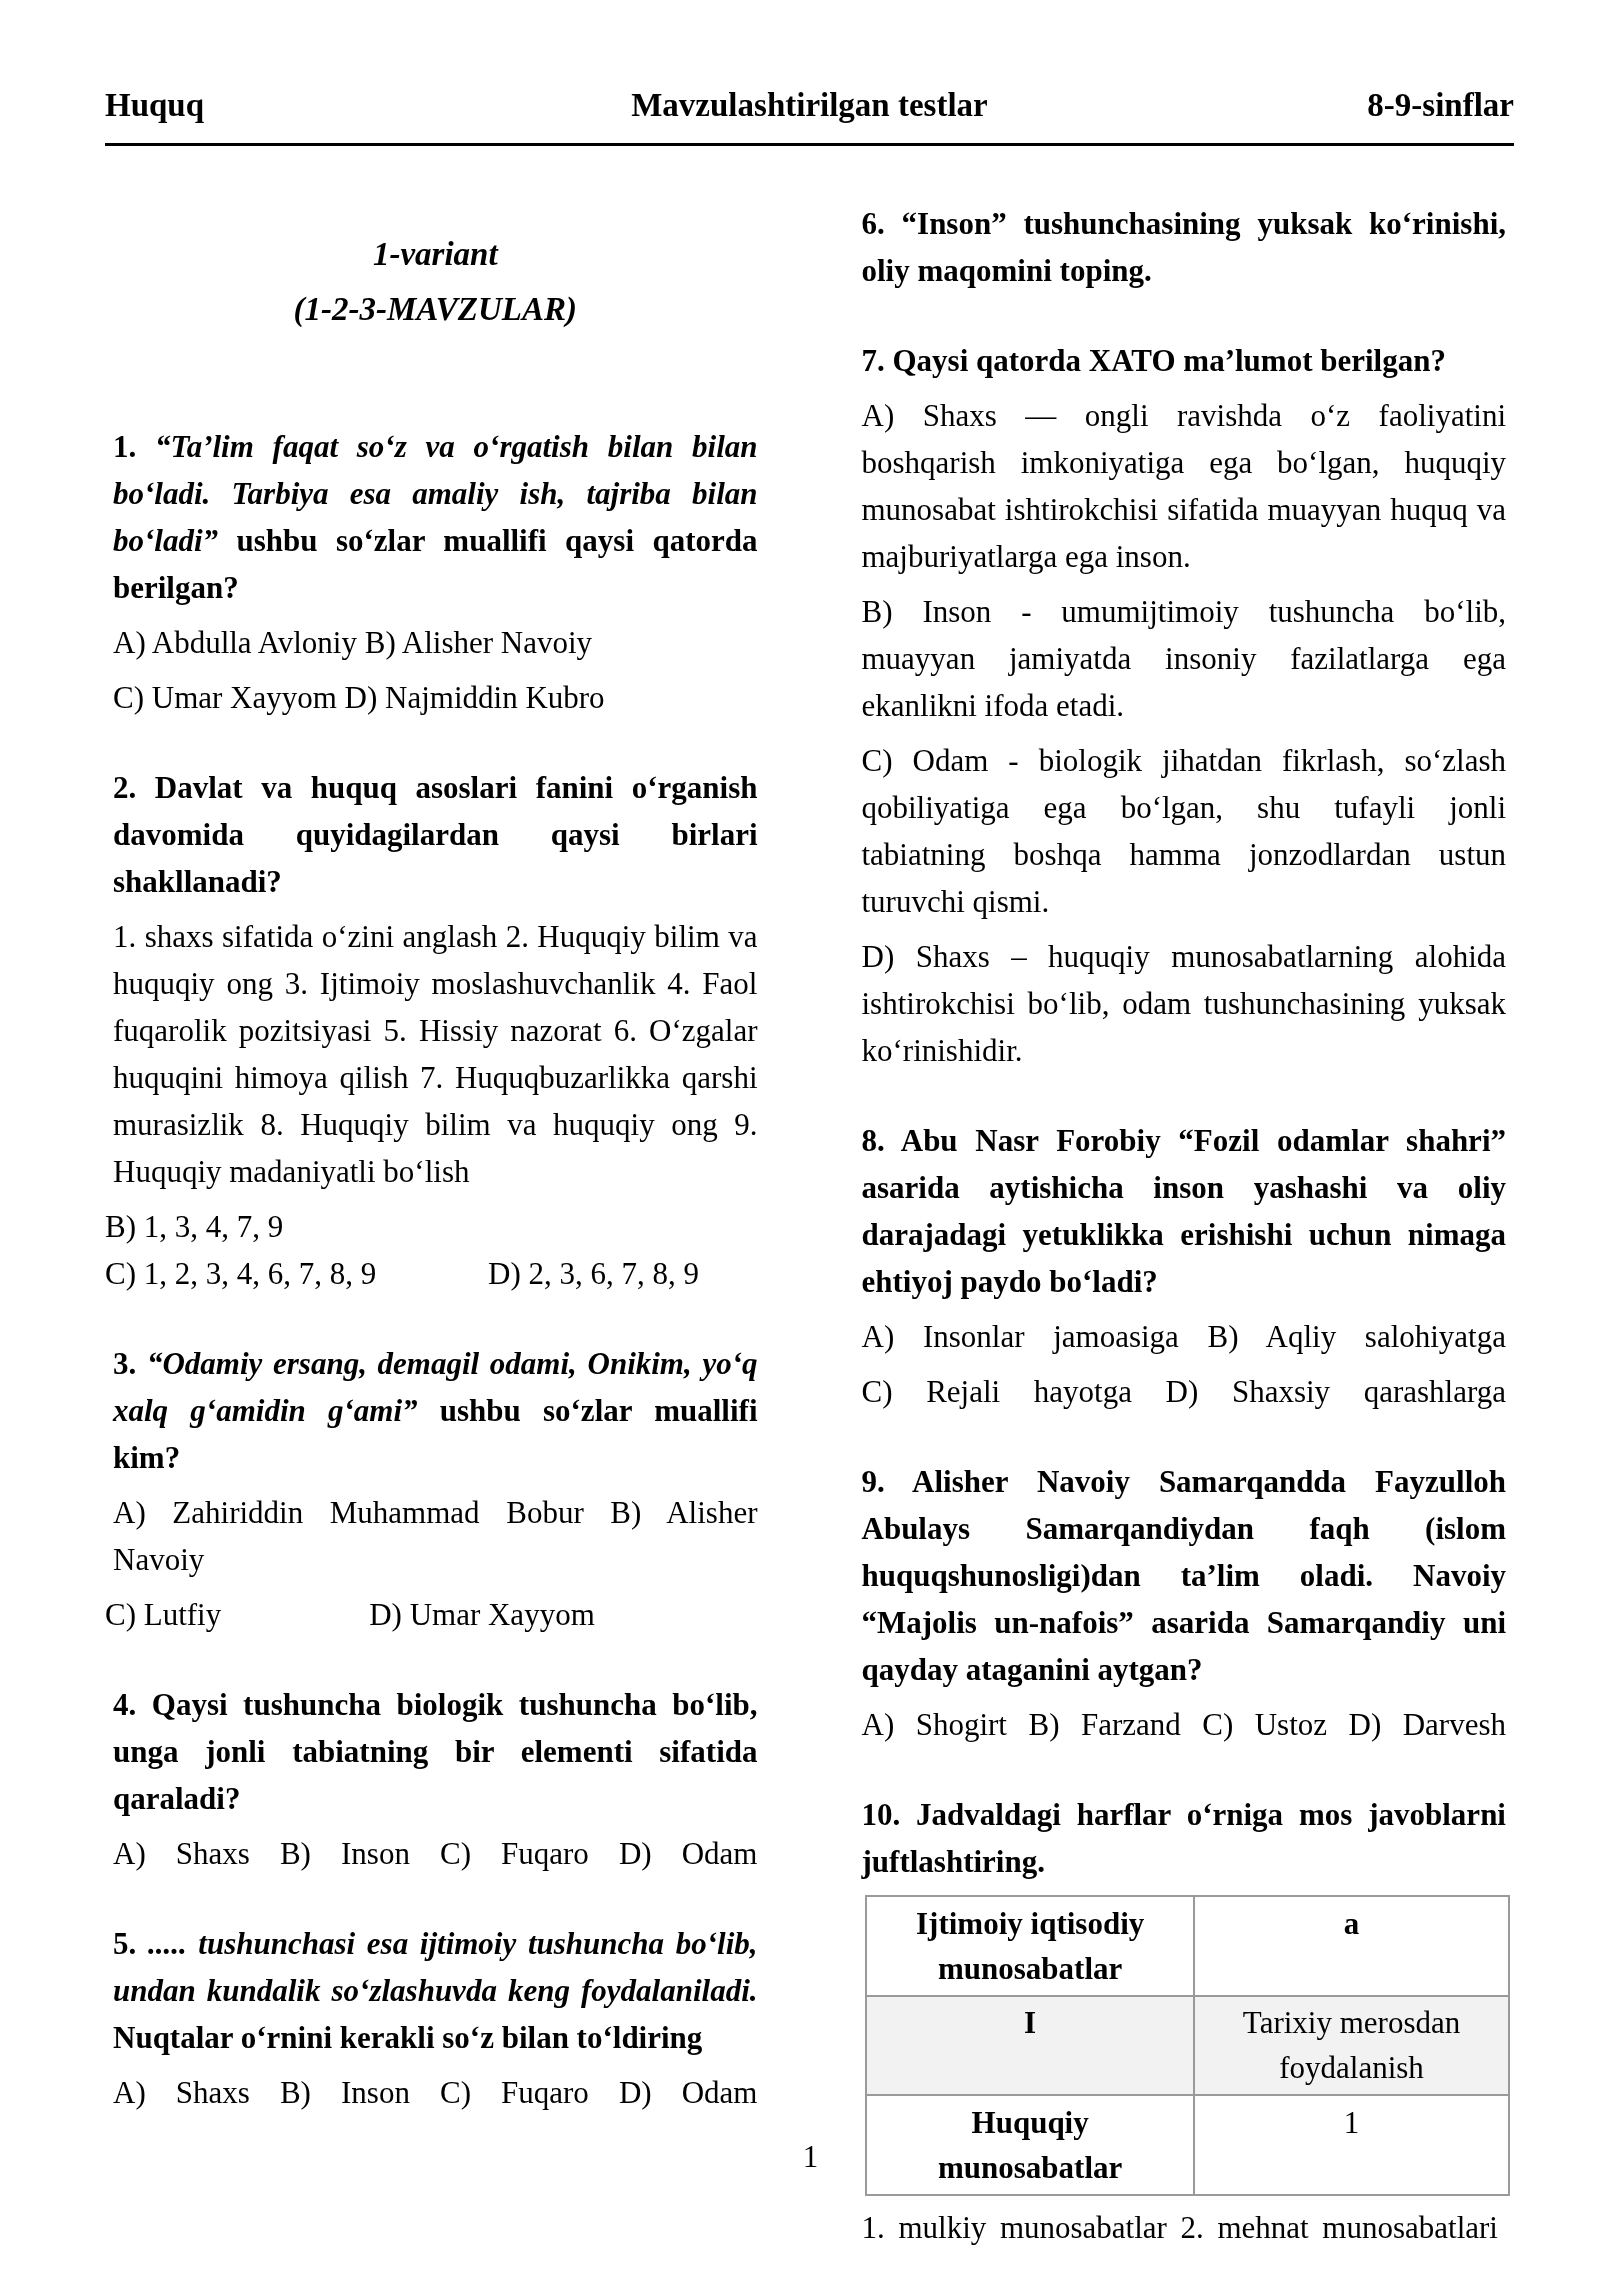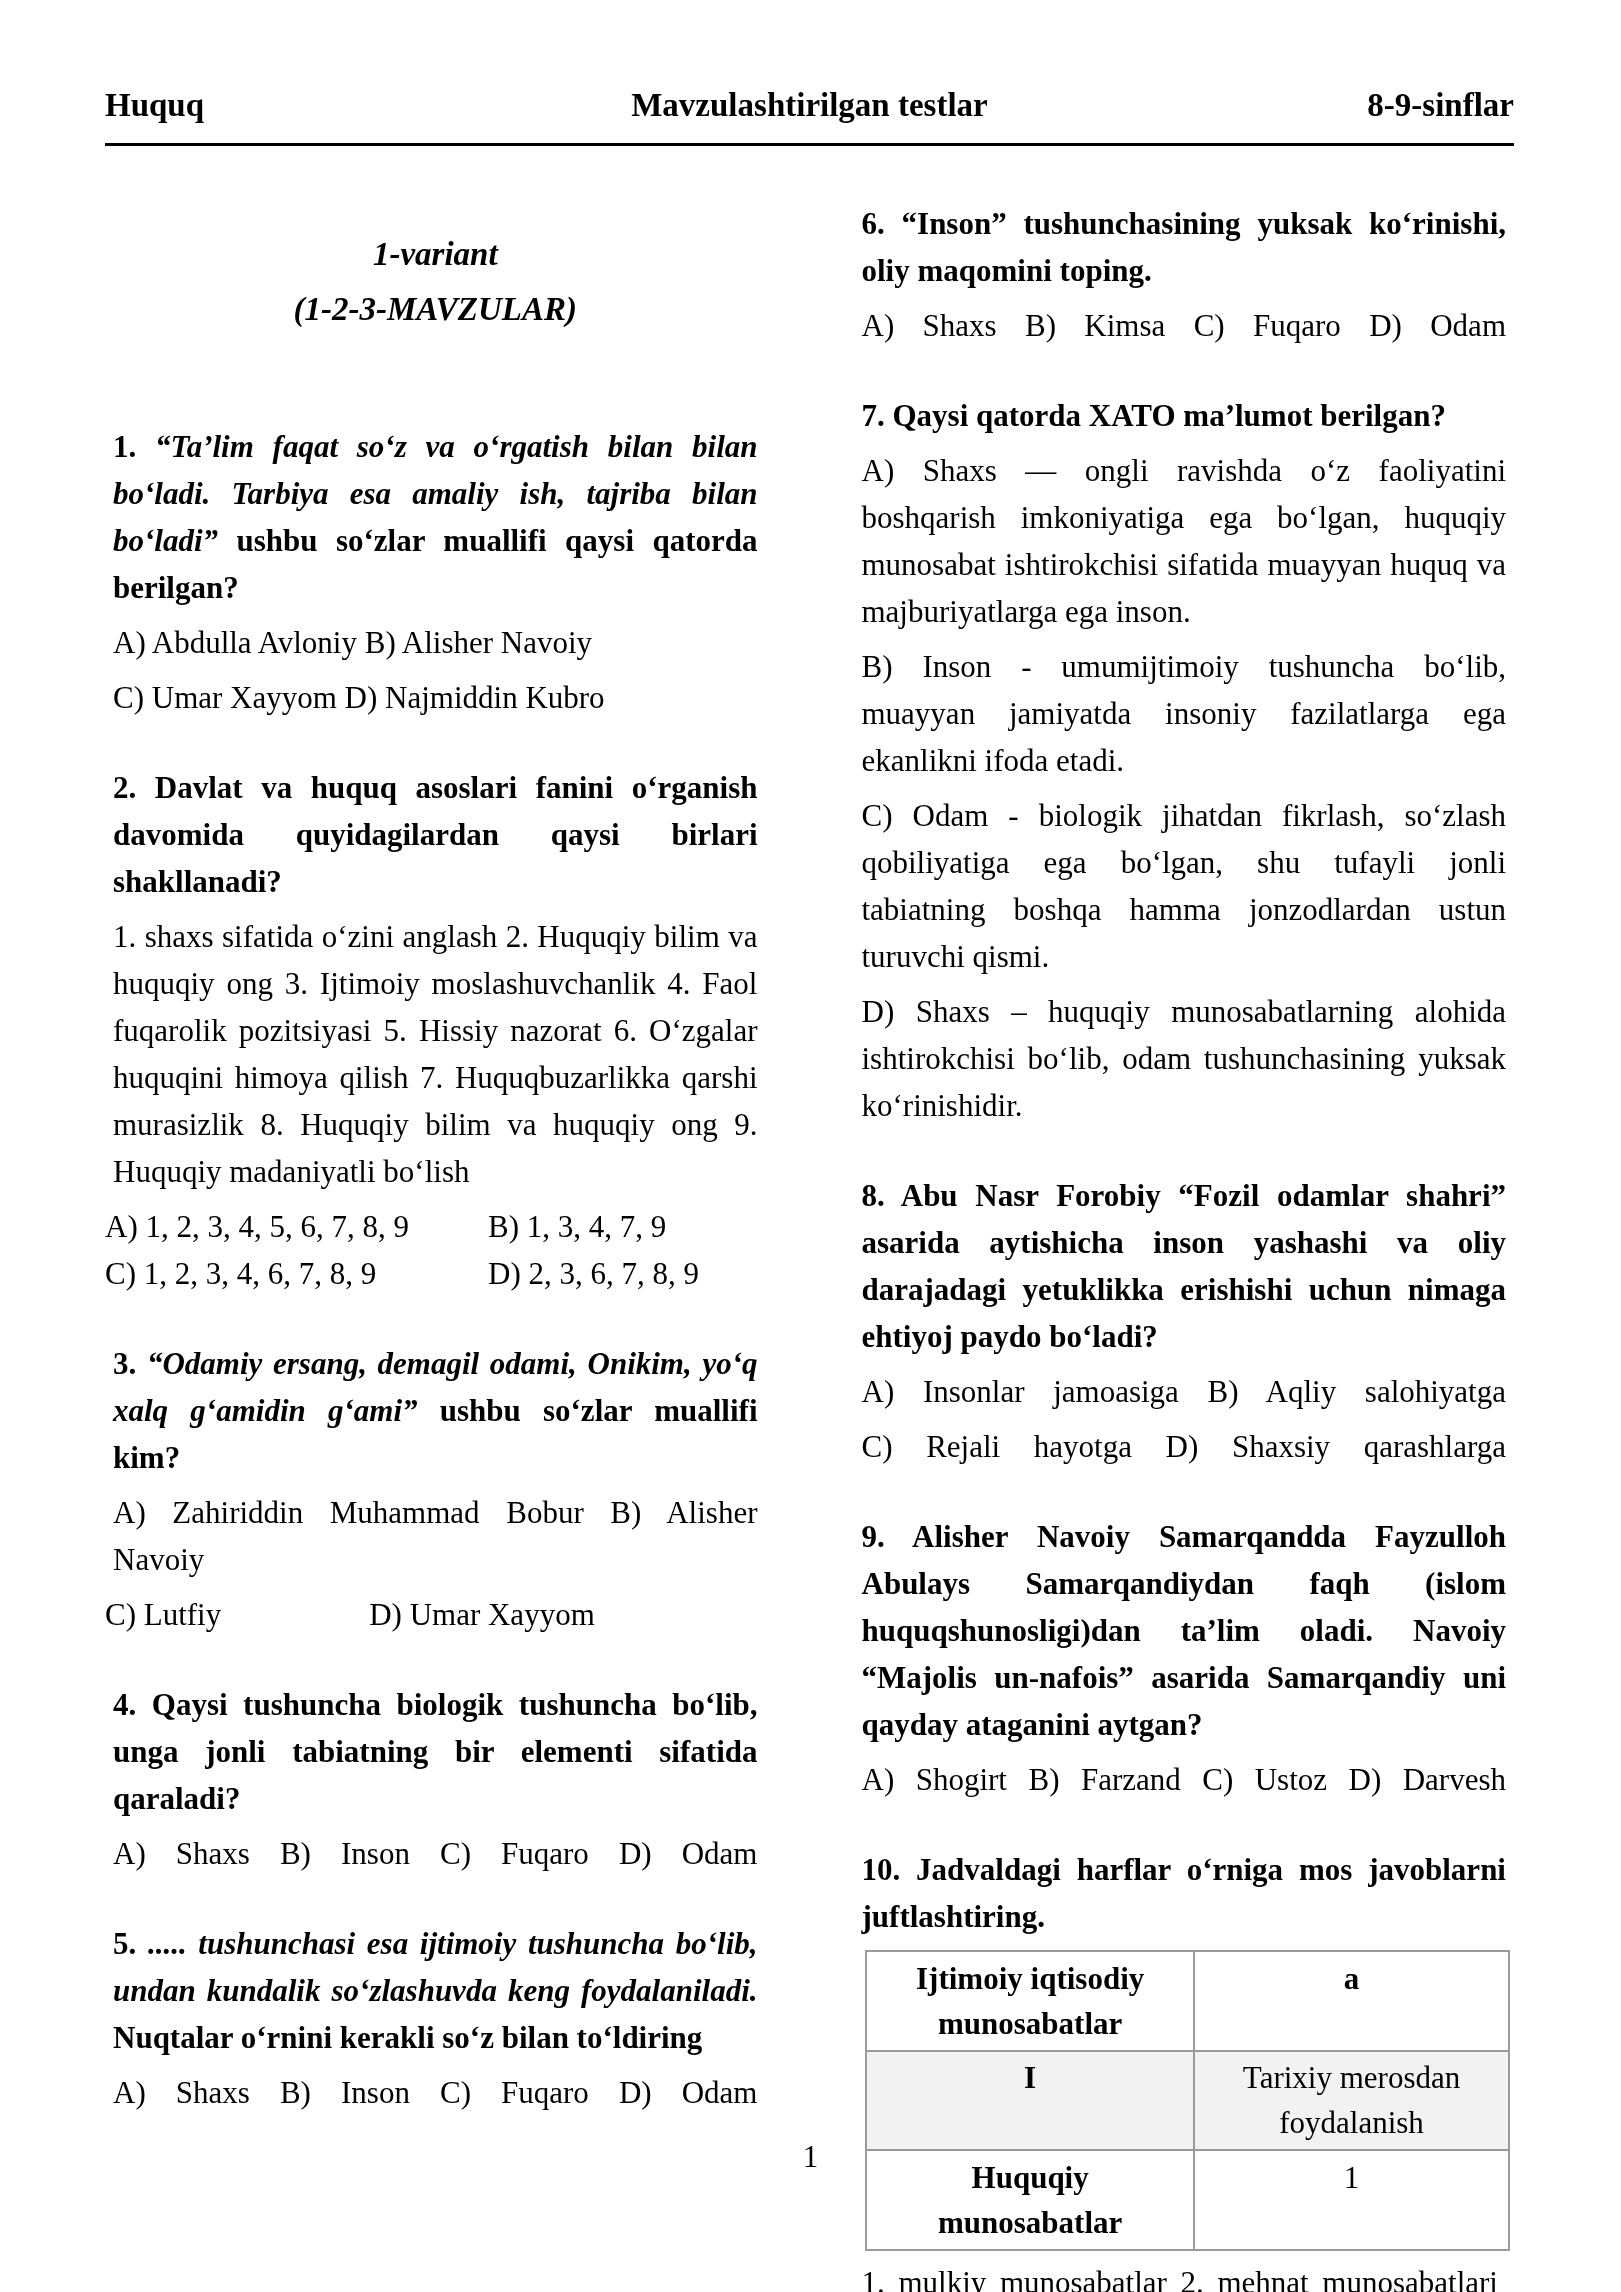--- a/index.html
+++ b/index.html
@@ -124,21 +124,20 @@
       <div class="qb">
         <p class="jt"><b>1.</b> <b class="it">“Ta’lim faqat so‘z va o‘rgatish bilan bilan bo‘ladi. Tarbiya esa amaliy ish, tajriba bilan bo‘ladi”</b> <b>ushbu so‘zlar muallifi qaysi qatorda berilgan?</b></p>
         <p class="jt">A) Abdulla Avloniy B) Alisher Navoiy</p>
         <p class="jt">C) Umar Xayyom D) Najmiddin Kubro</p>
       </div>
 
       <div class="qb">
         <p class="jt bold">2. Davlat va huquq asoslari fanini o‘rganish davomida quyidagilardan qaysi birlari shakllanadi?</p>
         <p class="jt">1. shaxs sifatida o‘zini anglash 2. Huquqiy bilim va huquqiy ong 3. Ijtimoiy moslashuvchanlik 4. Faol fuqarolik pozitsiyasi 5. Hissiy nazorat 6. O‘zgalar huquqini himoya qilish 7. Huquqbuzarlikka qarshi murasizlik 8. Huquqiy bilim va huquqiy ong 9. Huquqiy madaniyatli bo‘lish</p>
         <div class="pair">
-          <span class="p1">A) 1, 2, 3, 4, 5, 6, 7, 8, 9</span>
           <span class="p2">B) 1, 3, 4, 7, 9</span>
         </div>
         <div class="pair">
           <span class="p1">C) 1, 2, 3, 4, 6, 7, 8, 9</span>
           <span class="p2">D) 2, 3, 6, 7, 8, 9</span>
         </div>
       </div>
 
       <div class="qb">
         <p class="jt"><b>3.</b> <b class="it">“Odamiy ersang, demagil odami, Onikim, yo‘q xalq g‘amidin g‘ami”</b> <b>ushbu so‘zlar muallifi kim?</b></p>
@@ -158,21 +157,20 @@
         <p class="jt"><b>5.</b> <b class="it">..... tushunchasi esa ijtimoiy tushuncha bo‘lib, undan kundalik so‘zlashuvda keng foydalaniladi.</b> <b>Nuqtalar o‘rnini kerakli so‘z bilan to‘ldiring</b></p>
         <p class="spread">A) Shaxs B) Inson C) Fuqaro D) Odam</p>
       </div>
 
     </section>
 
     <section class="col">
 
       <div class="qb">
         <p class="jt bold">6. “Inson” tushunchasining yuksak ko‘rinishi, oliy maqomini toping.</p>
-        <p class="spread">A) Shaxs B) Kimsa C) Fuqaro D) Odam</p>
       </div>
 
       <div class="qb">
         <p class="jt bold">7. Qaysi qatorda XATO ma’lumot berilgan?</p>
         <p class="jt">A) Shaxs — ongli ravishda o‘z faoliyatini boshqarish imkoniyatiga ega bo‘lgan, huquqiy munosabat ishtirokchisi sifatida muayyan huquq va majburiyatlarga ega inson.</p>
         <p class="jt">B) Inson - umumijtimoiy tushuncha bo‘lib, muayyan jamiyatda insoniy fazilatlarga ega ekanlikni ifoda etadi.</p>
         <p class="jt">C) Odam - biologik jihatdan fikrlash, so‘zlash qobiliyatiga ega bo‘lgan, shu tufayli jonli tabiatning boshqa hamma jonzodlardan ustun turuvchi qismi.</p>
         <p class="jt">D) Shaxs – huquqiy munosabatlarning alohida ishtirokchisi bo‘lib, odam tushunchasining yuksak ko‘rinishidir.</p>
       </div>
 

